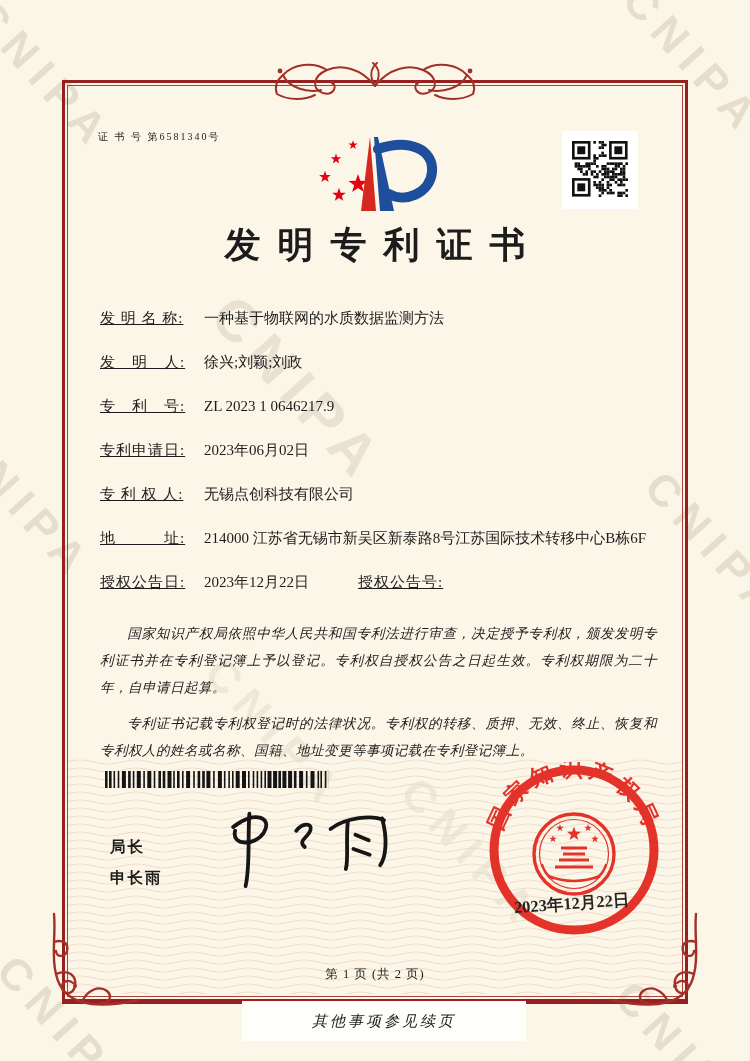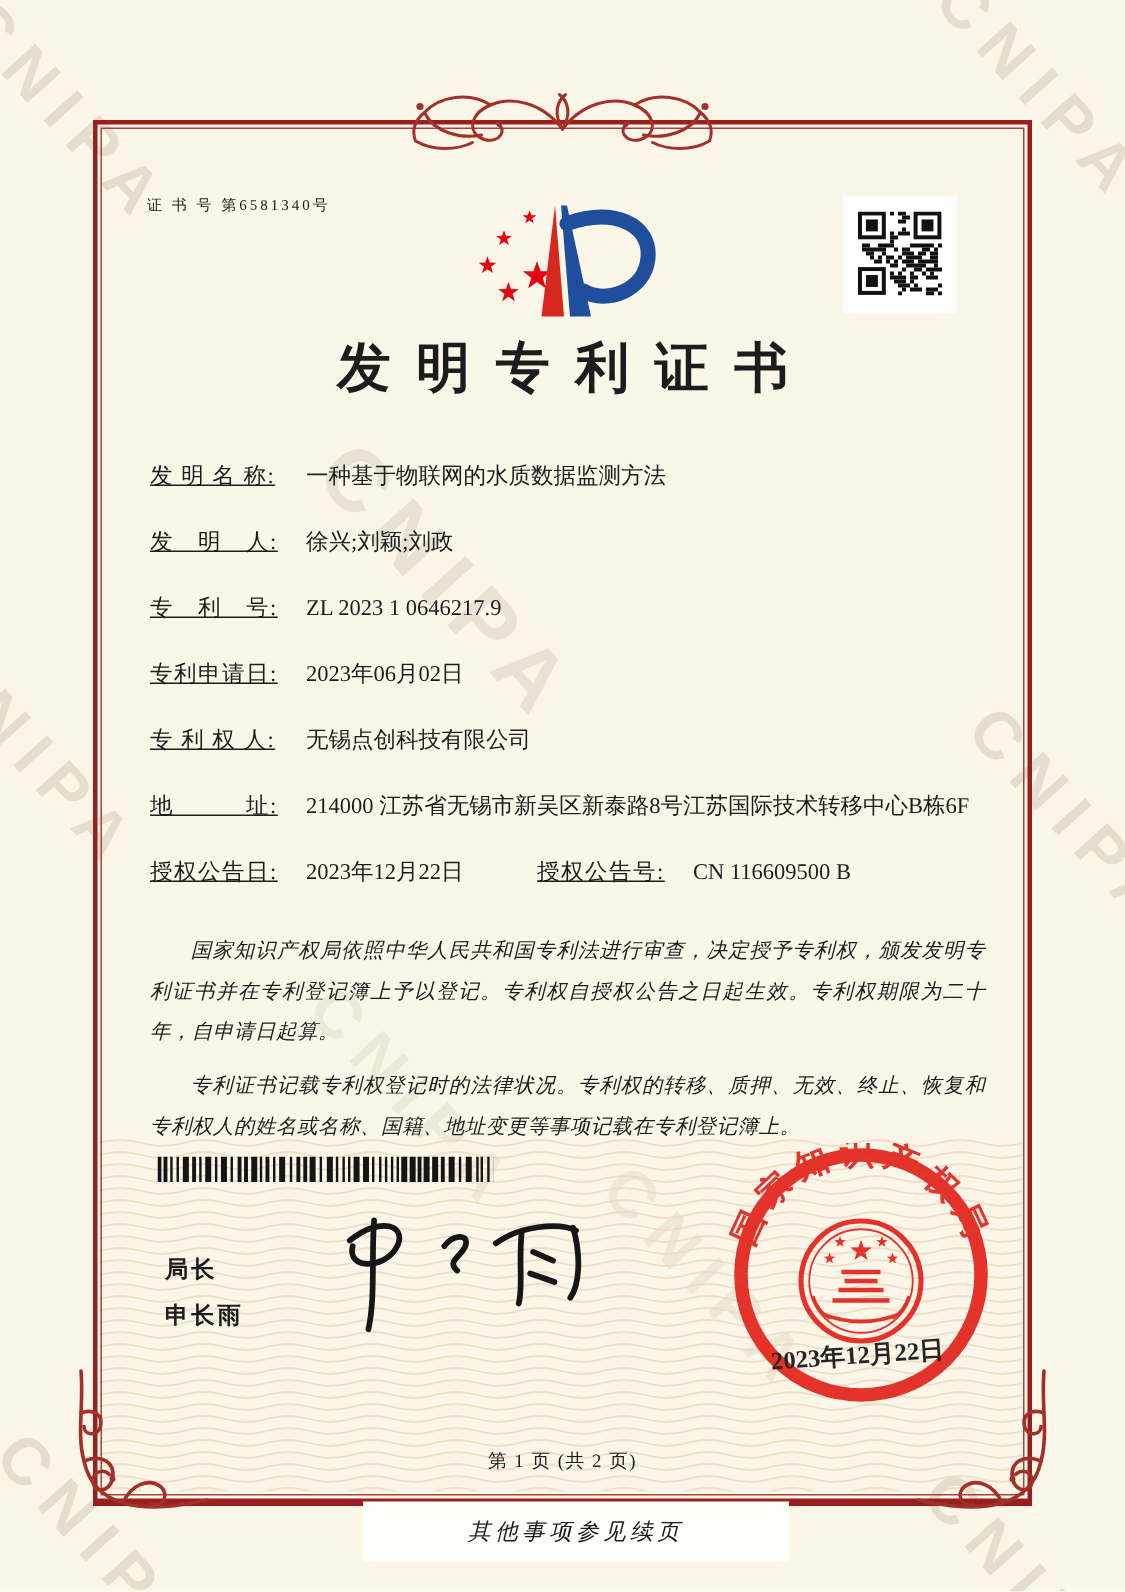--- a/index.html
+++ b/index.html
@@ -303,21 +303,20 @@
       <div class="fvalue">无锡点创科技有限公司</div>
     </div>
     <div class="frow">
       <div class="flabel">地　　　址:</div>
       <div class="fvalue">214000 江苏省无锡市新吴区新泰路8号江苏国际技术转移中心B栋6F</div>
     </div>
     <div class="grow">
       <div class="flabel">授权公告日:</div>
       <div class="gval1">2023年12月22日</div>
       <div class="flabel">授权公告号:</div>
-      <div class="gval2">CN 116609500 B</div>
     </div>
   </div>
 
   <div class="paras">
     <p>国家知识产权局依照中华人民共和国专利法进行审查，决定授予专利权，颁发发明专利证书并在专利登记簿上予以登记。专利权自授权公告之日起生效。专利权期限为二十年，自申请日起算。</p>
     <p>专利证书记载专利权登记时的法律状况。专利权的转移、质押、无效、终止、恢复和专利权人的姓名或名称、国籍、地址变更等事项记载在专利登记簿上。</p>
   </div>
 
   <svg class="abs" style="left:105px;top:771px" width="228" height="17">
     <g id="barcode-bars" fill="#151515">

